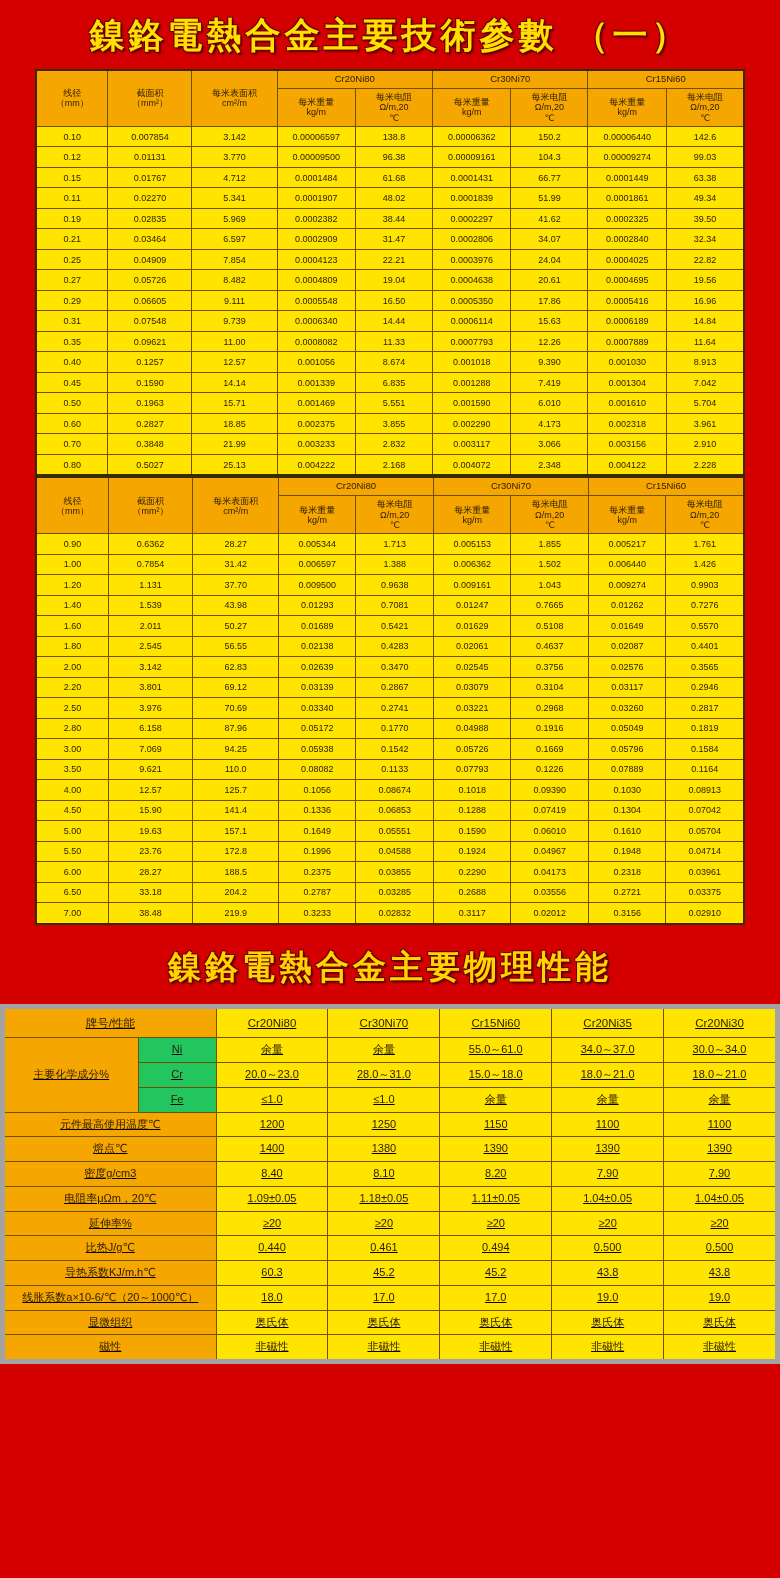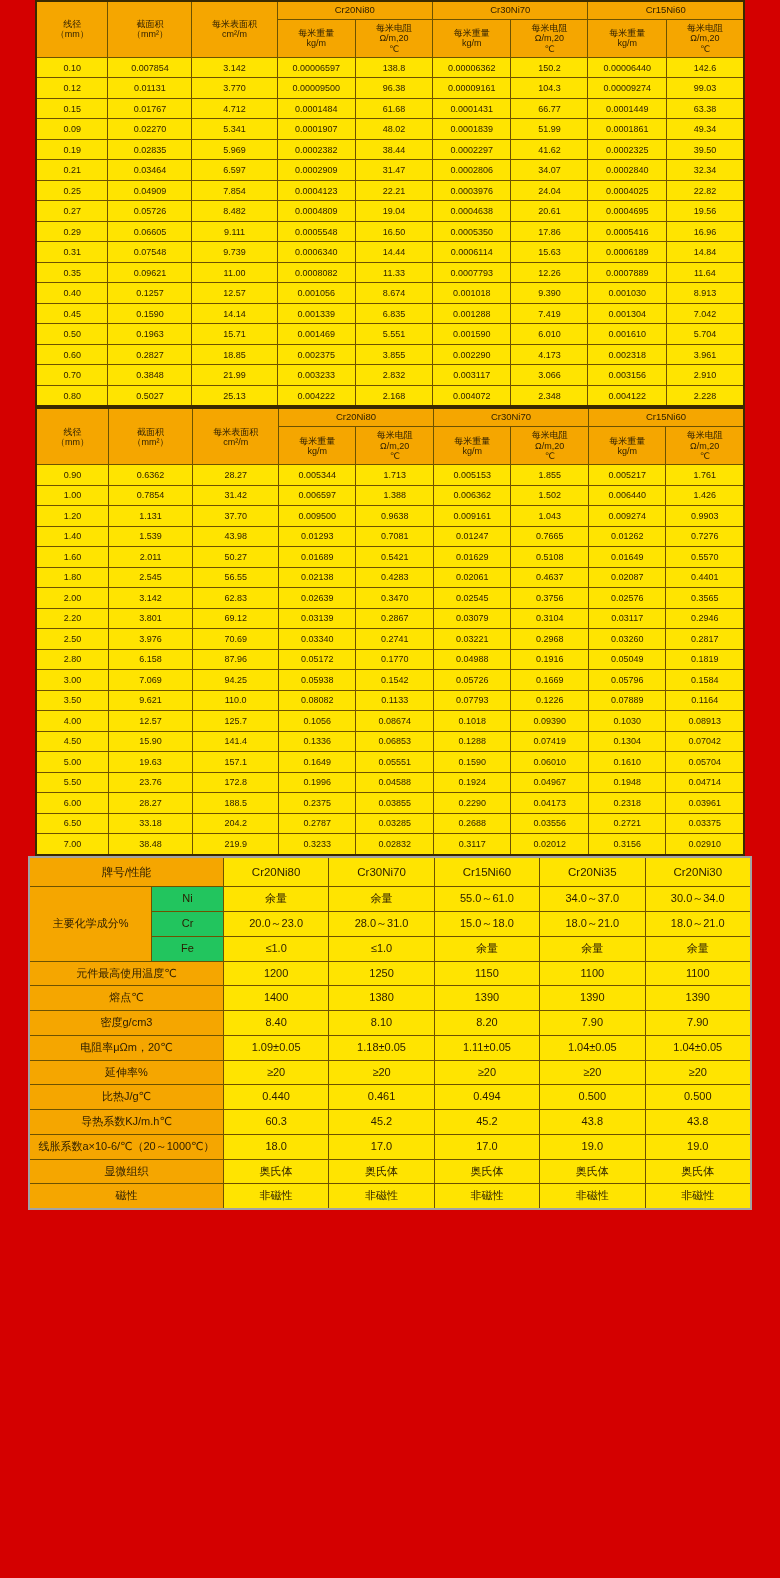--- a/index.html
+++ b/index.html
@@ -57,23 +57,24 @@
   .tbl tbody tr:nth-child(odd) td{background:#ffe400;}
   .col-d{width:72px;}
   .col-a{width:86px;}
   .col-s{width:86px;}
   .col-v{width:78px;}
 
   
   .tbl3{
     margin:0 auto;
     background:#ffe400;
-    border:2px solid #a3a3a3;
-    width:724px;
+    border:5px solid #a3a3a3;
+    width:780px;
     font-size:11px;
+    text-decoration:underline;
   }
   .tbl3 td,.tbl3 th{
     border:1px solid #6e5200;
     text-align:center;
     vertical-align:middle;
     padding:5px 2px;
     color:#2b1d00;
     line-height:1.25;
     font-weight:normal;
   }
@@ -81,20 +82,21 @@
   .tbl3 .rowhead{background:#f5a600;font-size:11px;}
   .tbl3 .sub{background:#22c55e;width:84px;text-align:center;}
   .tbl3 .lbl{width:148px;}
   .tbl3 .val{width:118px;background:#ffe400;}
 </style>
 </head>
 <body>
 
 <div class="page">
 
+  <div class="title title-1">鎳鉻電熱合金主要技術參數 （一）</div>
 
   <table class="tbl">
     <thead>
       <tr>
         <th class="col-d" rowspan="2">
           <span>线径</span><br>
           <span>（mm）</span>
         </th>
         <th class="col-a" rowspan="2">
           <span>截面积</span><br>
@@ -166,21 +168,21 @@
           <td class="col-a">0.01767</td>
           <td class="col-s">4.712</td>
           <td class="col-v">0.0001484</td>
           <td class="col-v">61.68</td>
           <td class="col-v">0.0001431</td>
           <td class="col-v">66.77</td>
           <td class="col-v">0.0001449</td>
           <td class="col-v">63.38</td>
         </tr>
         <tr>
-          <td class="col-d">0.09</td>
+          <td class="col-d">0.11</td>
           <td class="col-a">0.02270</td>
           <td class="col-s">5.341</td>
           <td class="col-v">0.0001907</td>
           <td class="col-v">48.02</td>
           <td class="col-v">0.0001839</td>
           <td class="col-v">51.99</td>
           <td class="col-v">0.0001861</td>
           <td class="col-v">49.34</td>
         </tr>
         <tr>
@@ -585,20 +587,21 @@
           <td class="col-v">0.3233</td>
           <td class="col-v">0.02832</td>
           <td class="col-v">0.3117</td>
           <td class="col-v">0.02012</td>
           <td class="col-v">0.3156</td>
           <td class="col-v">0.02910</td>
         </tr>
       </tbody>
   </table>
 
+  <div class="title title-3">鎳鉻電熱合金主要物理性能</div>
 
   <table class="tbl3">
     <thead>
       <tr id="phys-head">
           <td colspan="2" style="width: 232px;">牌号/性能</td>
           <td class="val">Cr20Ni80</td>
           <td class="val">Cr30Ni70</td>
           <td class="val">Cr15Ni60</td>
           <td class="val">Cr20Ni35</td>
           <td class="val">Cr20Ni30</td>

